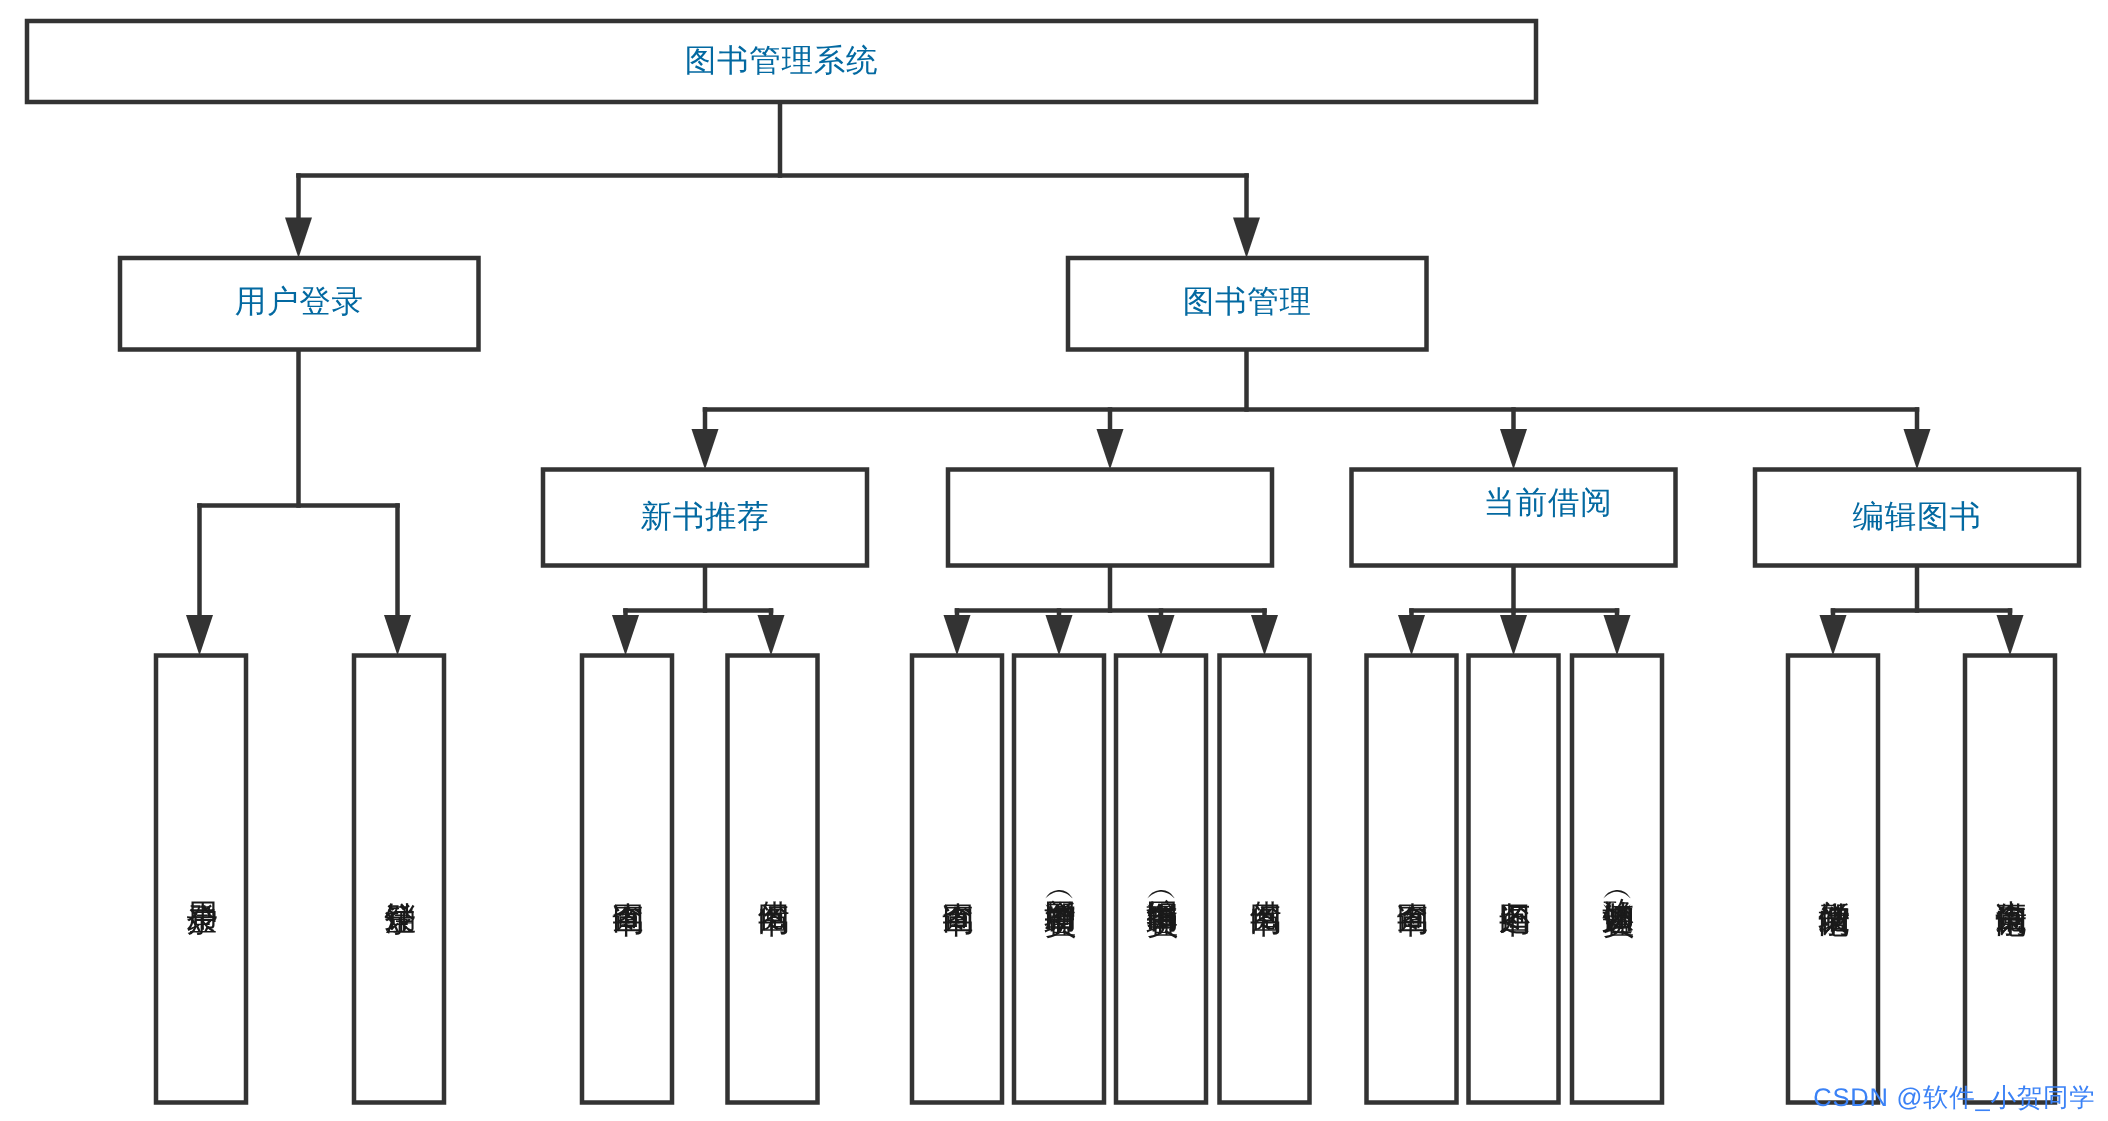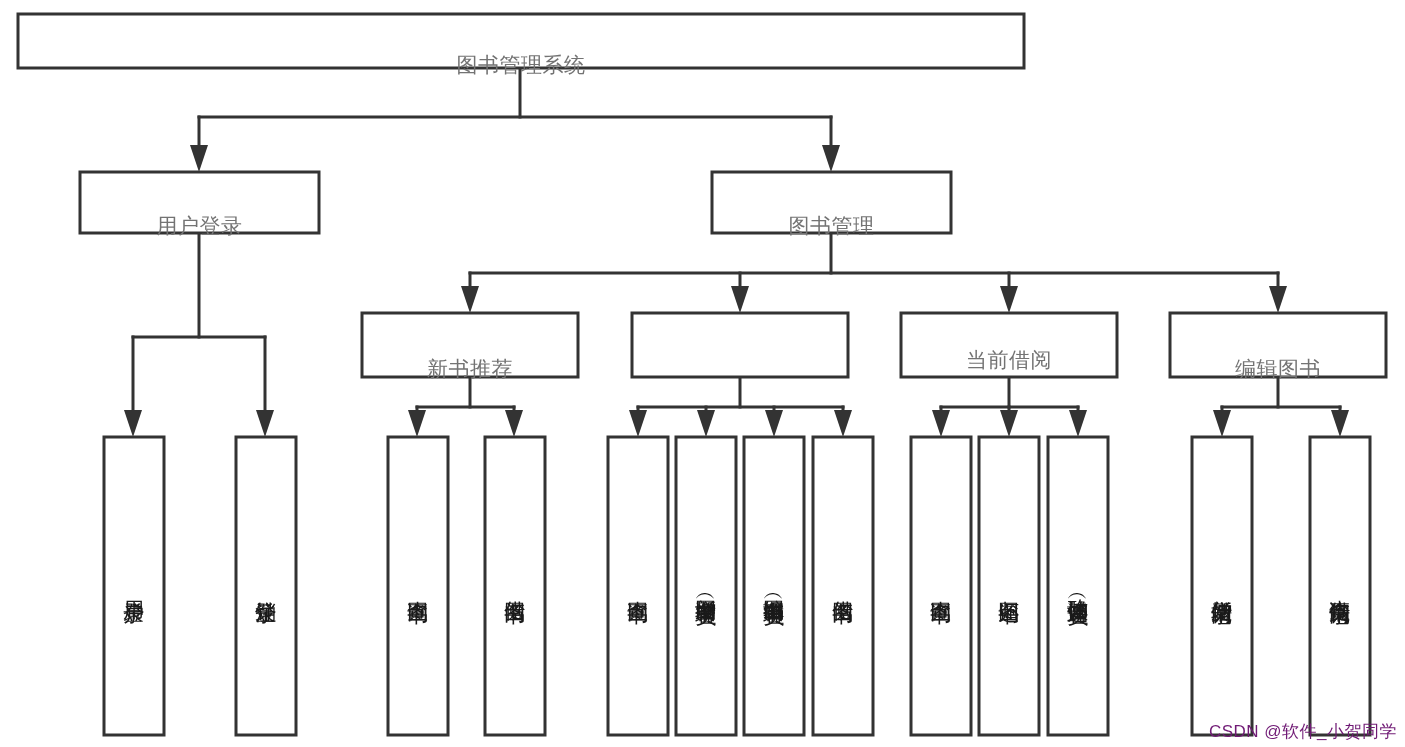--- a/index.html
+++ b/index.html
@@ -43,28 +43,27 @@
     fill: #333333;
     stroke: none;
   }
   
   .node-label {
     position: absolute;
     display: flex;
     align-items: center;
     justify-content: center;
     text-align: center;
-    color: #737373;
+    color: #0369a1;
     font-size: 21px;
     line-height: 1.15;
     letter-spacing: 0.5px;
     font-family: "Liberation Sans", "DejaVu Sans", sans-serif;
     pointer-events: none;
     user-select: none;
-    margin-top: 24px;
   }
   
   .leaf-label {
     position: absolute;
     display: flex;
     align-items: center;
     justify-content: center;
     writing-mode: vertical-rl;
     text-orientation: upright;
     color: #1a1a1a;
@@ -74,21 +73,21 @@
     font-family: "Liberation Sans", "DejaVu Sans", sans-serif;
     white-space: nowrap;
     pointer-events: none;
     user-select: none;
   }
   .watermark {
     position: absolute;
     right: 8px;
     bottom: 4px;
     font-size: 17px;
-    color: #701a75;
+    color: #3b82f6;
     letter-spacing: 0.5px;
     font-family: "Liberation Sans", "DejaVu Sans", sans-serif;
     user-select: none;
     white-space: nowrap;
   }
 </style>
 </head>
 <body>
 
 <div id="diagram-root">
@@ -196,21 +195,21 @@
     <rect class="node-rect" x="1192" y="437" width="60" height="298"></rect>
     <rect class="node-rect" x="1310" y="437" width="60" height="298"></rect>
   </svg>
 
   <div class="node-label" style="left:18px; top:14px; width:1006px; height:54px;">图书管理系统</div>
 
   <div class="node-label" style="left:80px; top:172px; width:239px; height:61px;">用户登录</div>
   <div class="node-label" style="left:712px; top:172px; width:239px; height:61px;text-align:center;">图书管理</div>
 
   <div class="node-label" style="left:362px; top:313px; width:216px; height:64px;">新书推荐</div>
-  <div class="node-label" style="left:901px; top:313px; width:216px; height:47px;">当前借阅</div>
+  <div class="node-label" style="left:924px; top:313px; width:216px; height:47px;">当前借阅</div>
   <div class="node-label" style="left:1170px; top:313px; width:216px; height:64px;">编辑图书</div>
 
   <div class="leaf-label" style="left:104px; top:437px; width:60px; height:298px;">用户登录</div>
   <div class="leaf-label" style="left:236px; top:437px; width:60px; height:298px;">注销登录</div>
 
   <div class="leaf-label" style="left:388px; top:437px; width:60px; height:298px;">查询图书</div>
   <div class="leaf-label" style="left:485px; top:437px; width:60px; height:298px;">借阅图书</div>
 
   <div class="leaf-label" style="left:608px; top:437px; width:60px; height:298px;">查询图书</div>
   <div class="leaf-label" style="left:676px; top:437px; width:60px; height:298px;">新增图书（管理员）</div>

